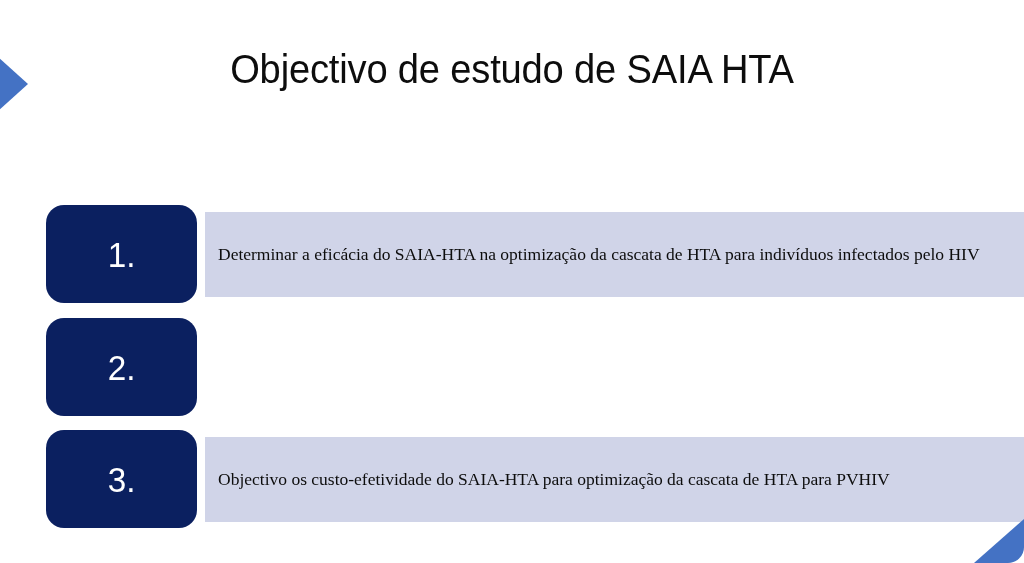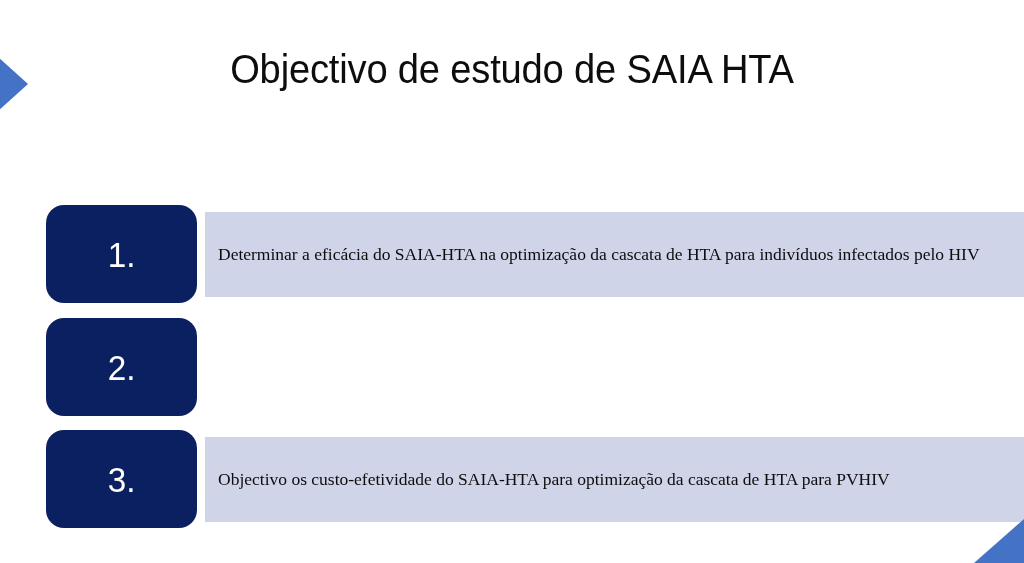--- a/index.html
+++ b/index.html
@@ -9,20 +9,21 @@
   }
   body {
     font-family: "Liberation Sans", sans-serif;
   }
   #slide {
     position: relative;
     width: 1024px;
     height: 563px;
     background: #ffffff;
     overflow: hidden;
+    border-radius: 16px;
   }
 
   
   .deco-left-arrow {
     position: absolute;
     left: -2px;
     top: 57px;
     width: 32px;
     height: 54px;
   }

